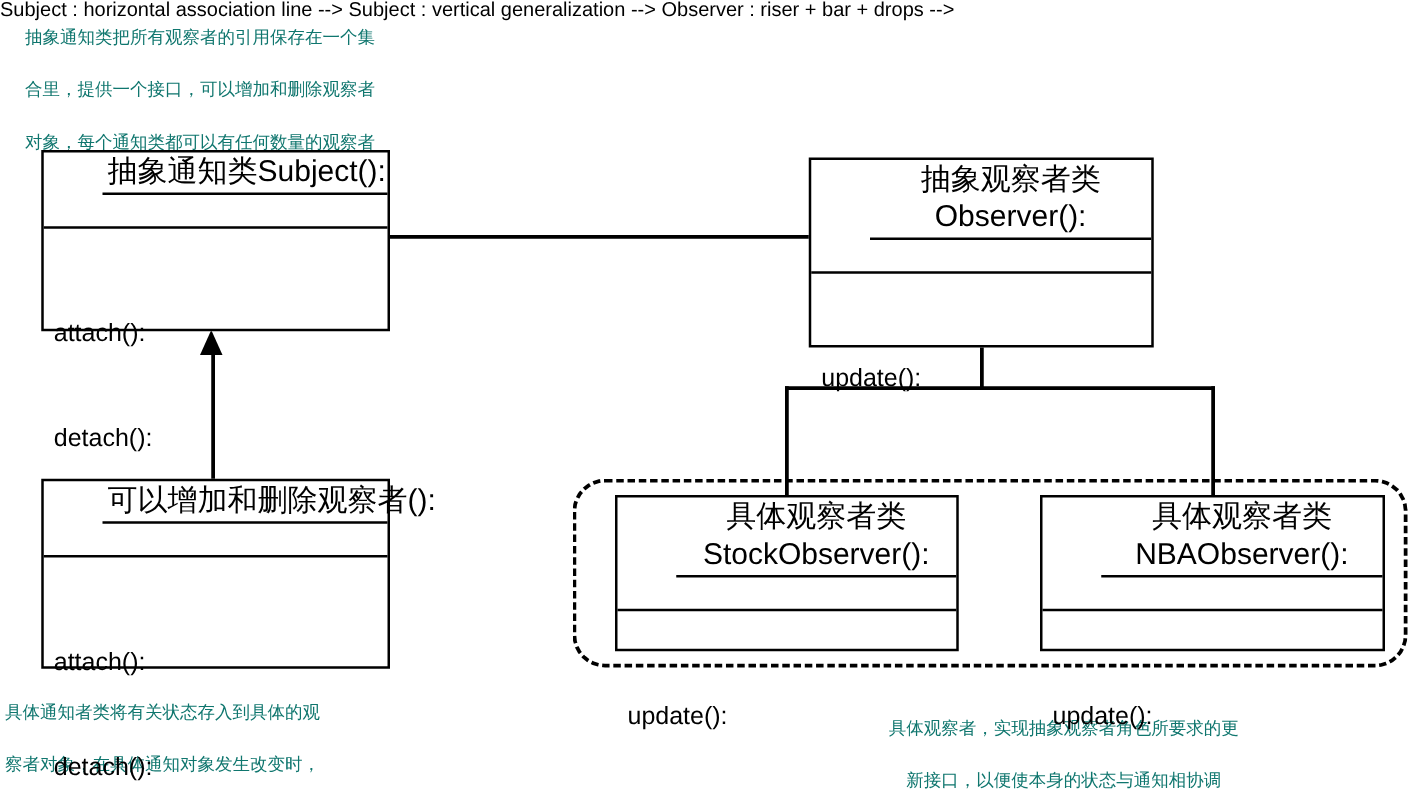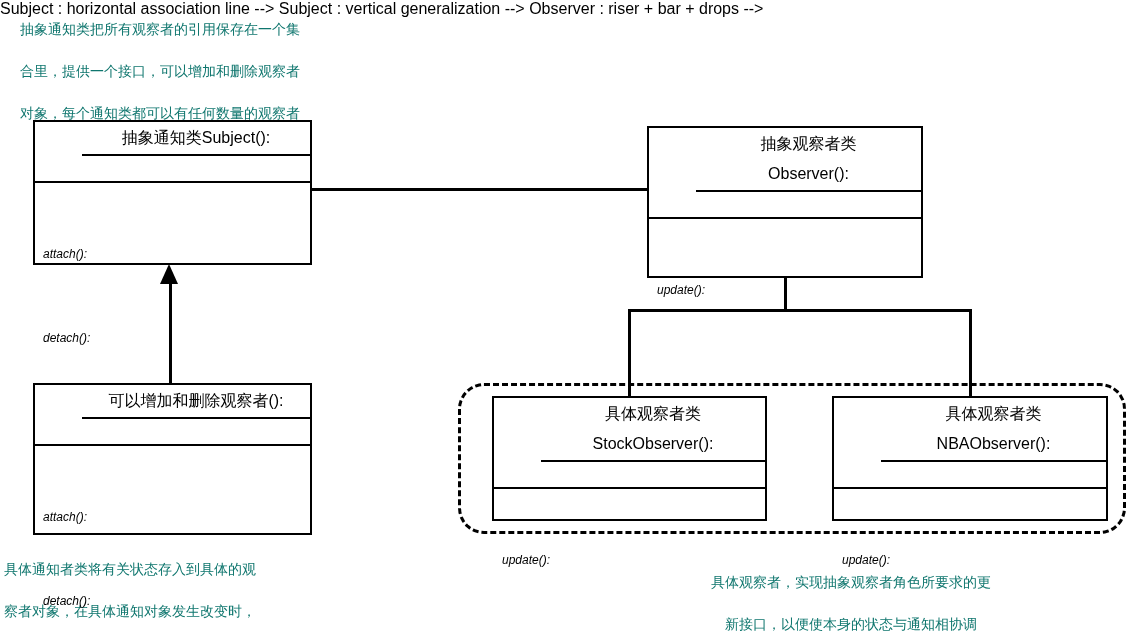--- a/index.html
+++ b/index.html
@@ -32,46 +32,45 @@
   .uml-class {
     position: absolute;
     border: 2.5px solid #000000;
     background: #ffffff;
     box-sizing: border-box;
     display: flex;
     flex-direction: column;
   }
   .uml-title {
     text-align: center;
-    font-size: 16px;
+    font-size: 24px;
     line-height: 30px;
     padding: 1px 4px 1px 4px;
     box-sizing: border-box;
     border-bottom: 2.5px solid #000000;
     white-space: pre;
     margin-left: 47px;
   }
   .uml-attrs {
     box-sizing: border-box;
     border-bottom: 2.5px solid #000000;
     min-height: 27px;
     font-size: 20px;
     line-height: 27px;
     padding-left: 8px;
     white-space: pre;
   }
   .uml-ops {
     box-sizing: border-box;
     flex: 1 1 auto;
-    font-size: 12px;
+    font-size: 20px;
     line-height: 28px;
     padding-left: 8px;
-    padding-top: 1px;
+    padding-top: 14px;
     white-space: pre;
-    font-style: italic;
   }
   .uml-ops .op { display: block; }
 
   
   .dashed-group {
     position: absolute;
     border: 3px dashed #000000;
     border-radius: 26px;
     box-sizing: border-box;
     background: transparent;

